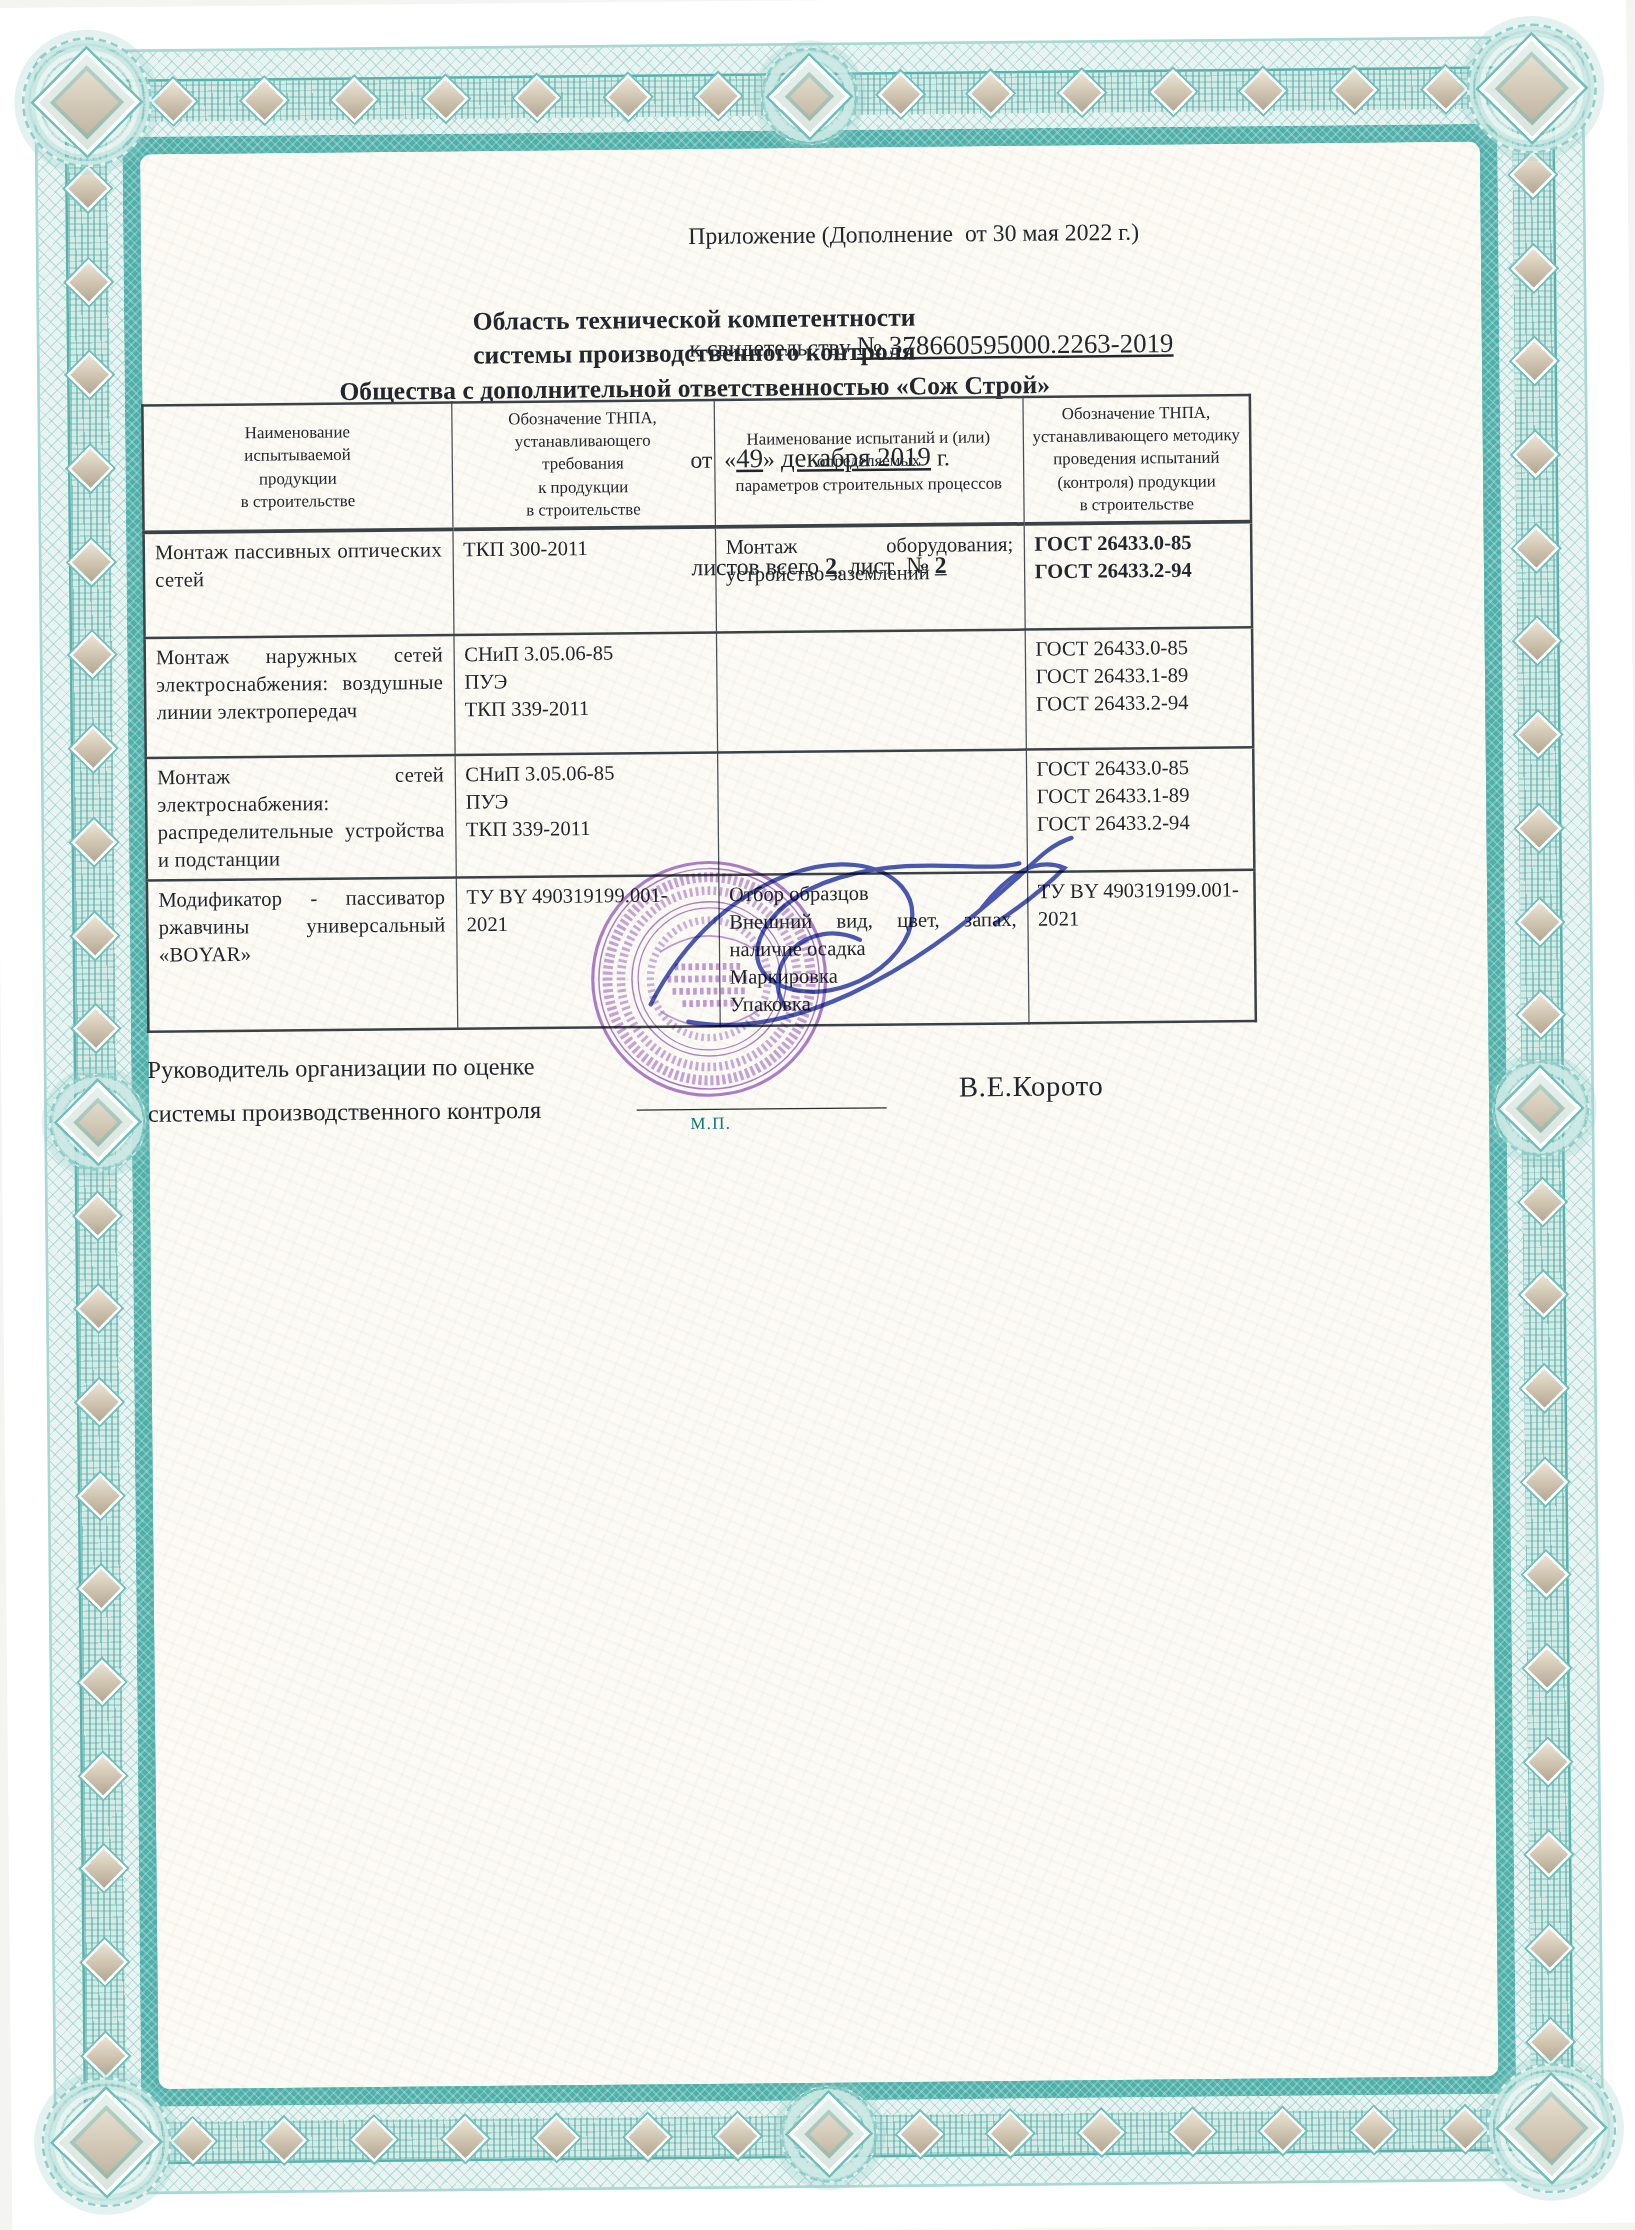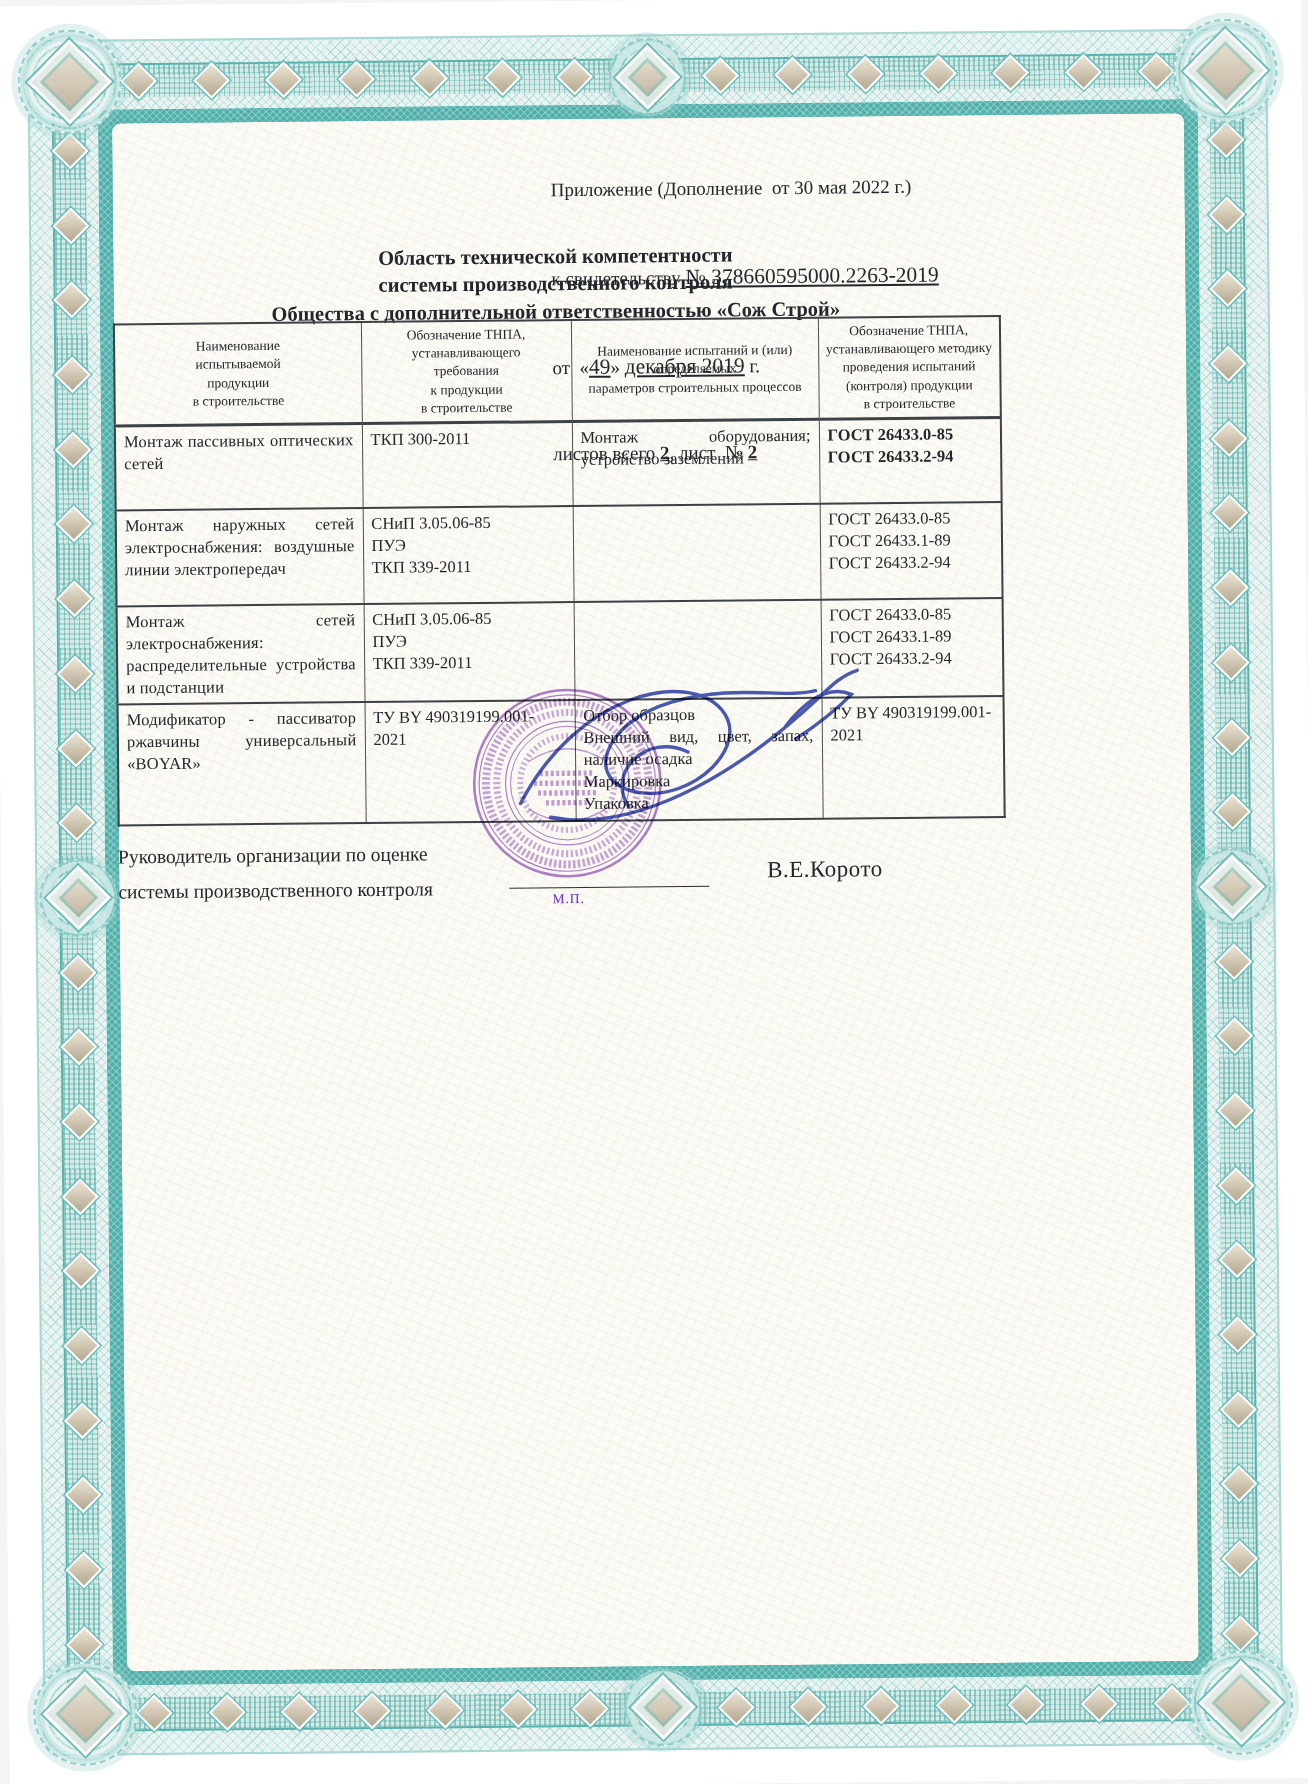--- a/index.html
+++ b/index.html
@@ -120,21 +120,21 @@
   td.method.bold{font-weight:bold;}
   td.wrapany{word-break:break-word;overflow-wrap:anywhere;}
   .sign-role{
     position:absolute;left:117px;top:834px;font-size:19.5px;line-height:1.8;
   }
   .sig-underline{
     position:absolute;left:508px;top:870px;width:200px;height:16px;
     border-bottom:1.5px solid #2c2c2c;
   }
   .mp{
-    position:absolute;left:551px;top:890px;font-size:13.5px;letter-spacing:1px;color:#6d28d9;
+    position:absolute;left:551px;top:890px;font-size:13.5px;letter-spacing:1px;color:#0f766e;
   }
   .sign-name{
     position:absolute;left:766px;top:858px;font-size:23px;letter-spacing:.5px;
   }
   .stamp{
     position:absolute;left:469px;top:684px;width:196px;height:196px;
     opacity:.8;mix-blend-mode:multiply;
   }
   .autograph{
     position:absolute;left:486px;top:630px;width:396px;height:256px;

